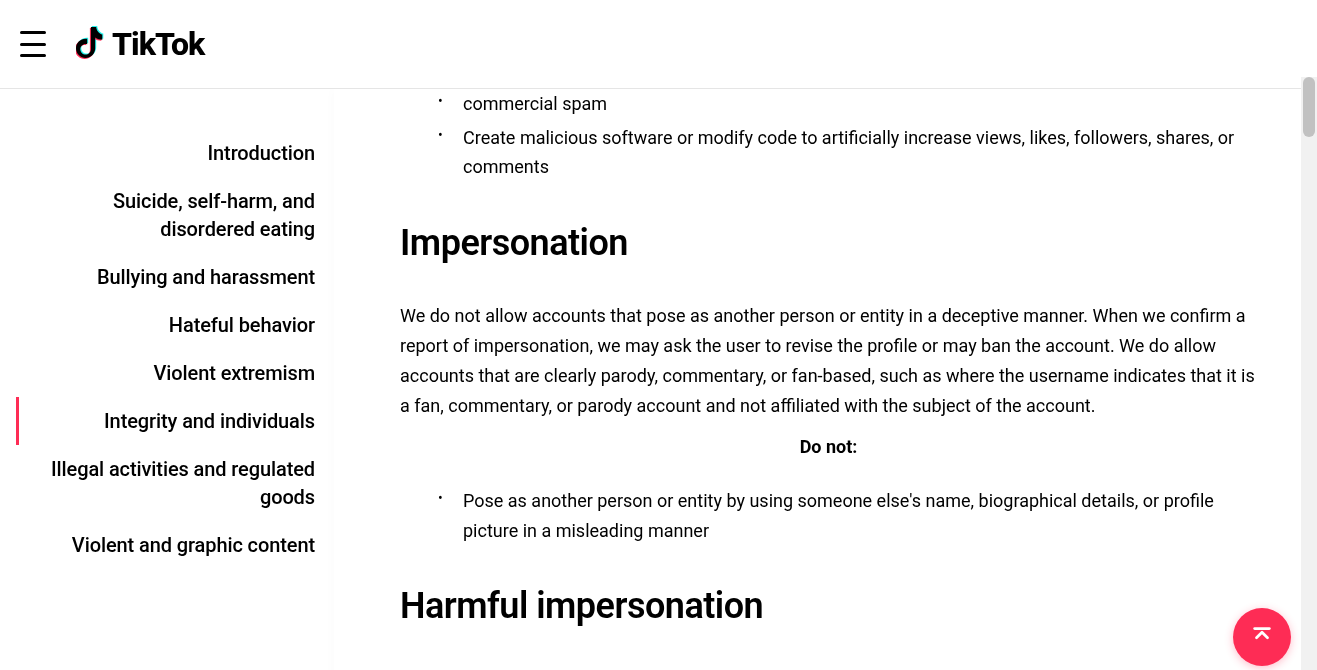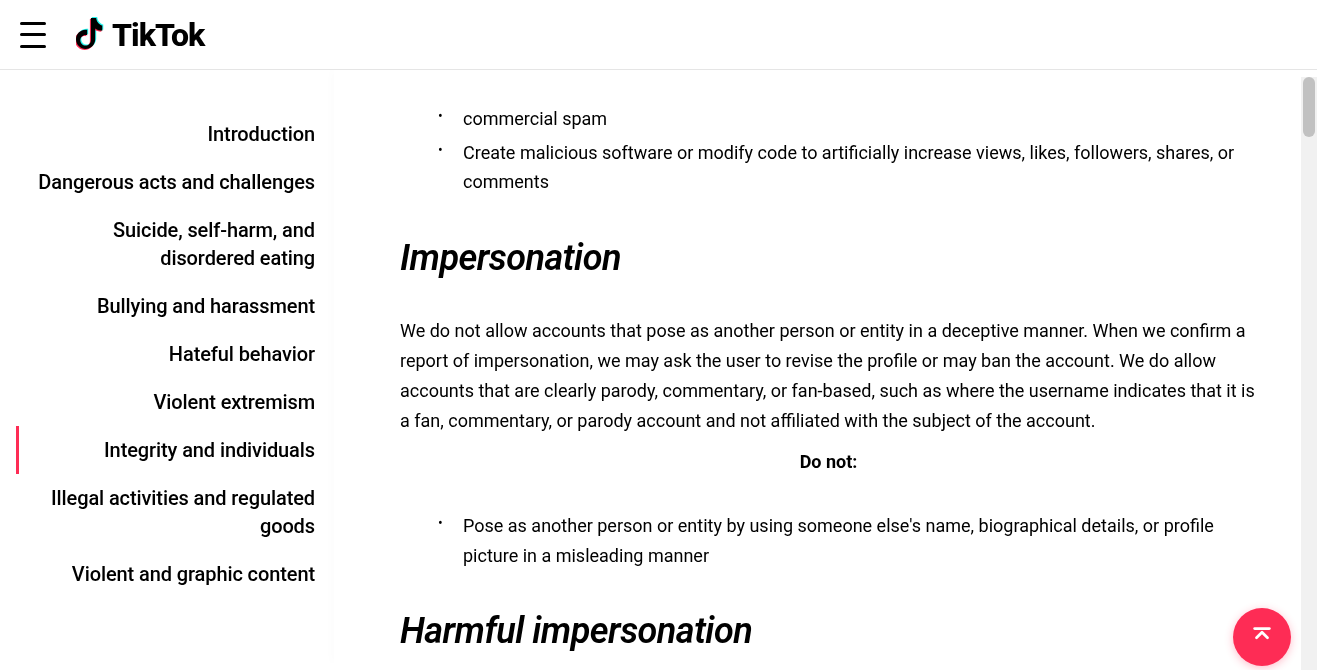--- a/index.html
+++ b/index.html
@@ -11,21 +11,21 @@
       font-family: -apple-system, BlinkMacSystemFont, "Segoe UI", Roboto, Helvetica, Arial, sans-serif;
       width: 1317px;
       height: 670px;
       background: #fff;
       color: #000;
       overflow: hidden;
       position: relative;
     }
     
     .header {
-      height: 70px;
+      height: 89px;
       border-bottom: 1px solid #e5e5e5;
       display: flex;
       align-items: center;
       padding: 0 20px;
       gap: 30px;
     }
     .menu-btn {
       width: 26px;
       height: 26px;
       cursor: pointer;
@@ -96,41 +96,39 @@
       padding: 0 60px 30px 65px;
       overflow-y: auto;
       font-size: 18px;
       line-height: 1.65;
       color: #000;
     }
     .bullet-list {
       list-style: none;
       padding-left: 49px;
       margin-bottom: 12px;
-      margin-top: 34px;
     }
     .bullet-list li {
       position: relative;
       padding-left: 14px;
       margin-bottom: 4px;
     }
     .bullet-list li::before {
       content: '•';
       position: absolute;
       left: -11px;
       top: 1px;
       font-size: 14px;
       color: #000;
     }
     h2 {
       font-size: 36px;
       font-weight: 600;
       margin: 32px 0 28px 0;
       letter-spacing: -0.5px;
-      font-style: italic;
     }
     .paragraph {
       margin-bottom: 12px;
     }
     .do-not {
       font-weight: 700;
       margin-bottom: 24px;
       text-align: center;
     }
     
@@ -187,21 +185,20 @@
         <path d="M24 9.5c-2.2-1.4-3.6-3.8-3.8-6.5h-5.3v22.3c0 2.9-2.4 5.3-5.3 5.3-2.9 0-5.3-2.4-5.3-5.3 0-2.9 2.4-5.3 5.3-5.3.6 0 1.1.1 1.6.3v-5.5c-.5-.1-1.1-.1-1.6-.1C4.3 14.7 0 19 0 24.3S4.3 34 9.6 34c5.3 0 9.6-4.3 9.6-9.7V13.6c2 1.4 4.5 2.2 7.1 2.2V10.5c-.8 0-1.6-.3-2.3-1z" fill="#000"></path>
       </svg>
     </span>
     <span class="logo-text">TikTok</span>
   </div>
 </div>
 
 <div class="container">
   <div class="sidebar">
     <div class="sidebar-item"><span>Introduction</span></div>
-    <div class="sidebar-item"><span>Dangerous acts and challenges</span></div>
     <div class="sidebar-item"><span>Suicide, self-harm, and disordered eating</span></div>
     <div class="sidebar-item"><span>Bullying and harassment</span></div>
     <div class="sidebar-item"><span>Hateful behavior</span></div>
     <div class="sidebar-item"><span>Violent extremism</span></div>
     <div class="sidebar-item active"><span>Integrity and individuals</span></div>
     <div class="sidebar-item"><span>Illegal activities and regulated goods</span></div>
     <div class="sidebar-item"><span>Violent and graphic content</span></div>
   </div>
 
   <div class="content">

